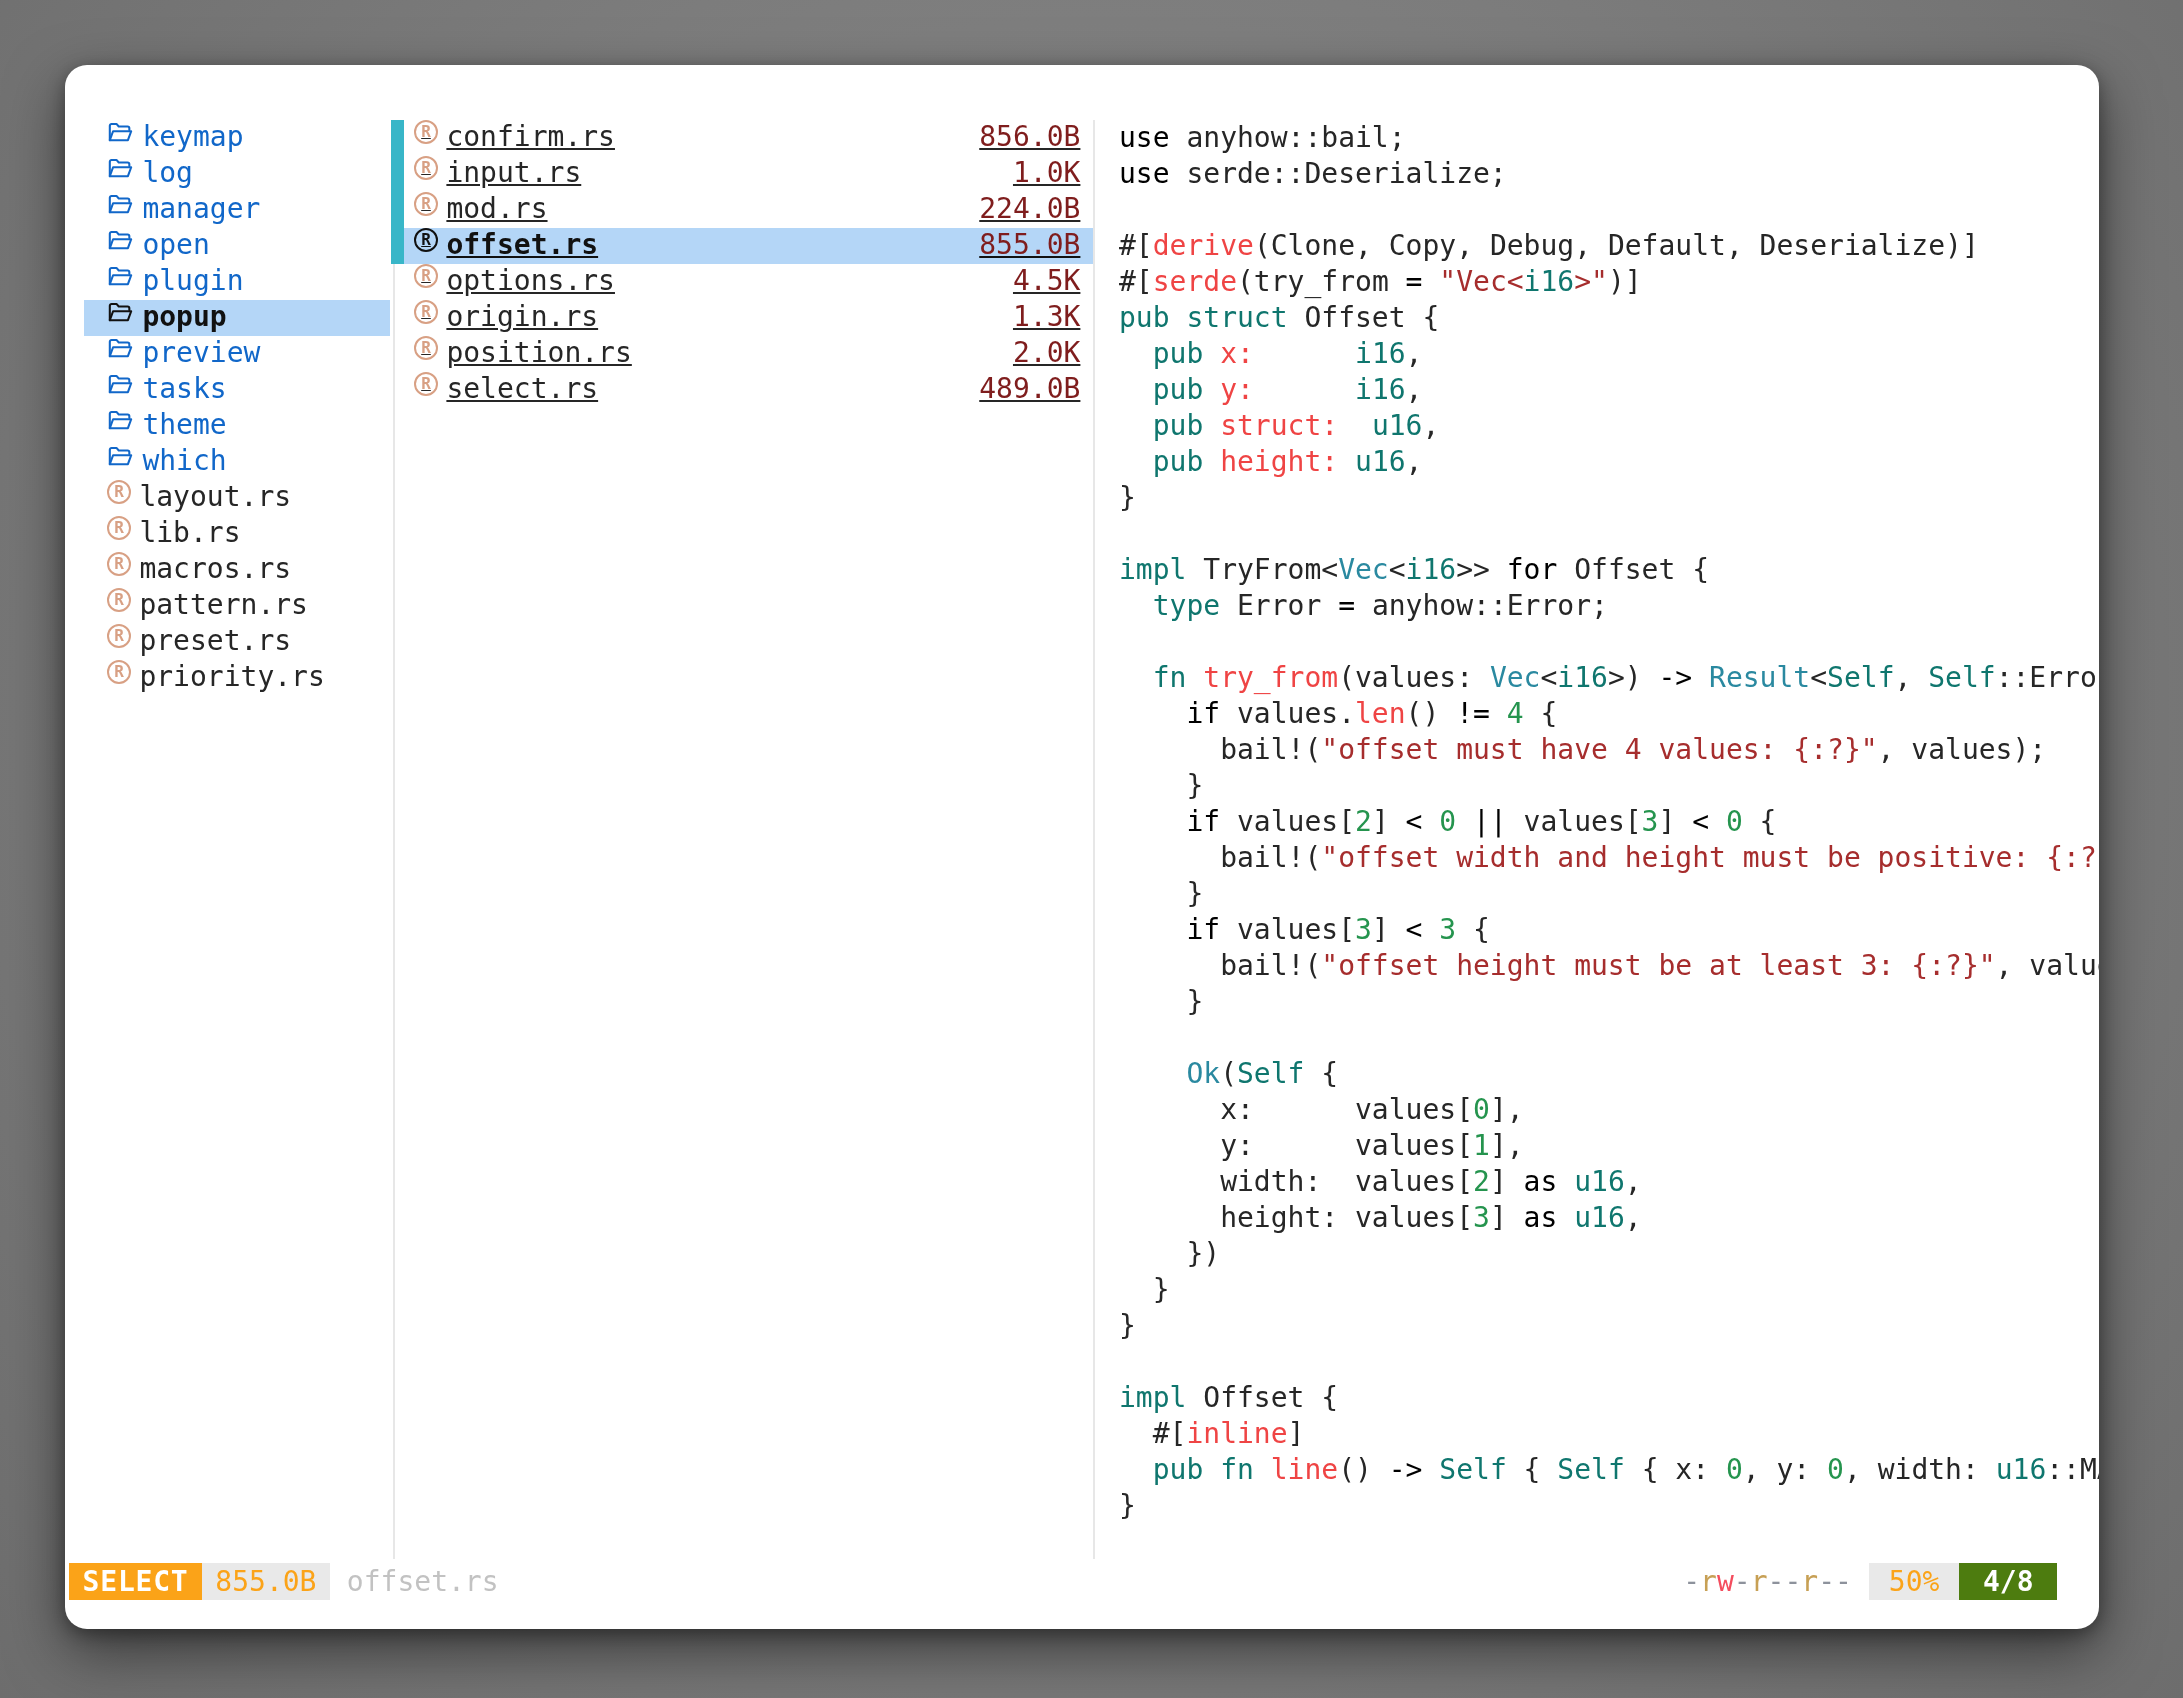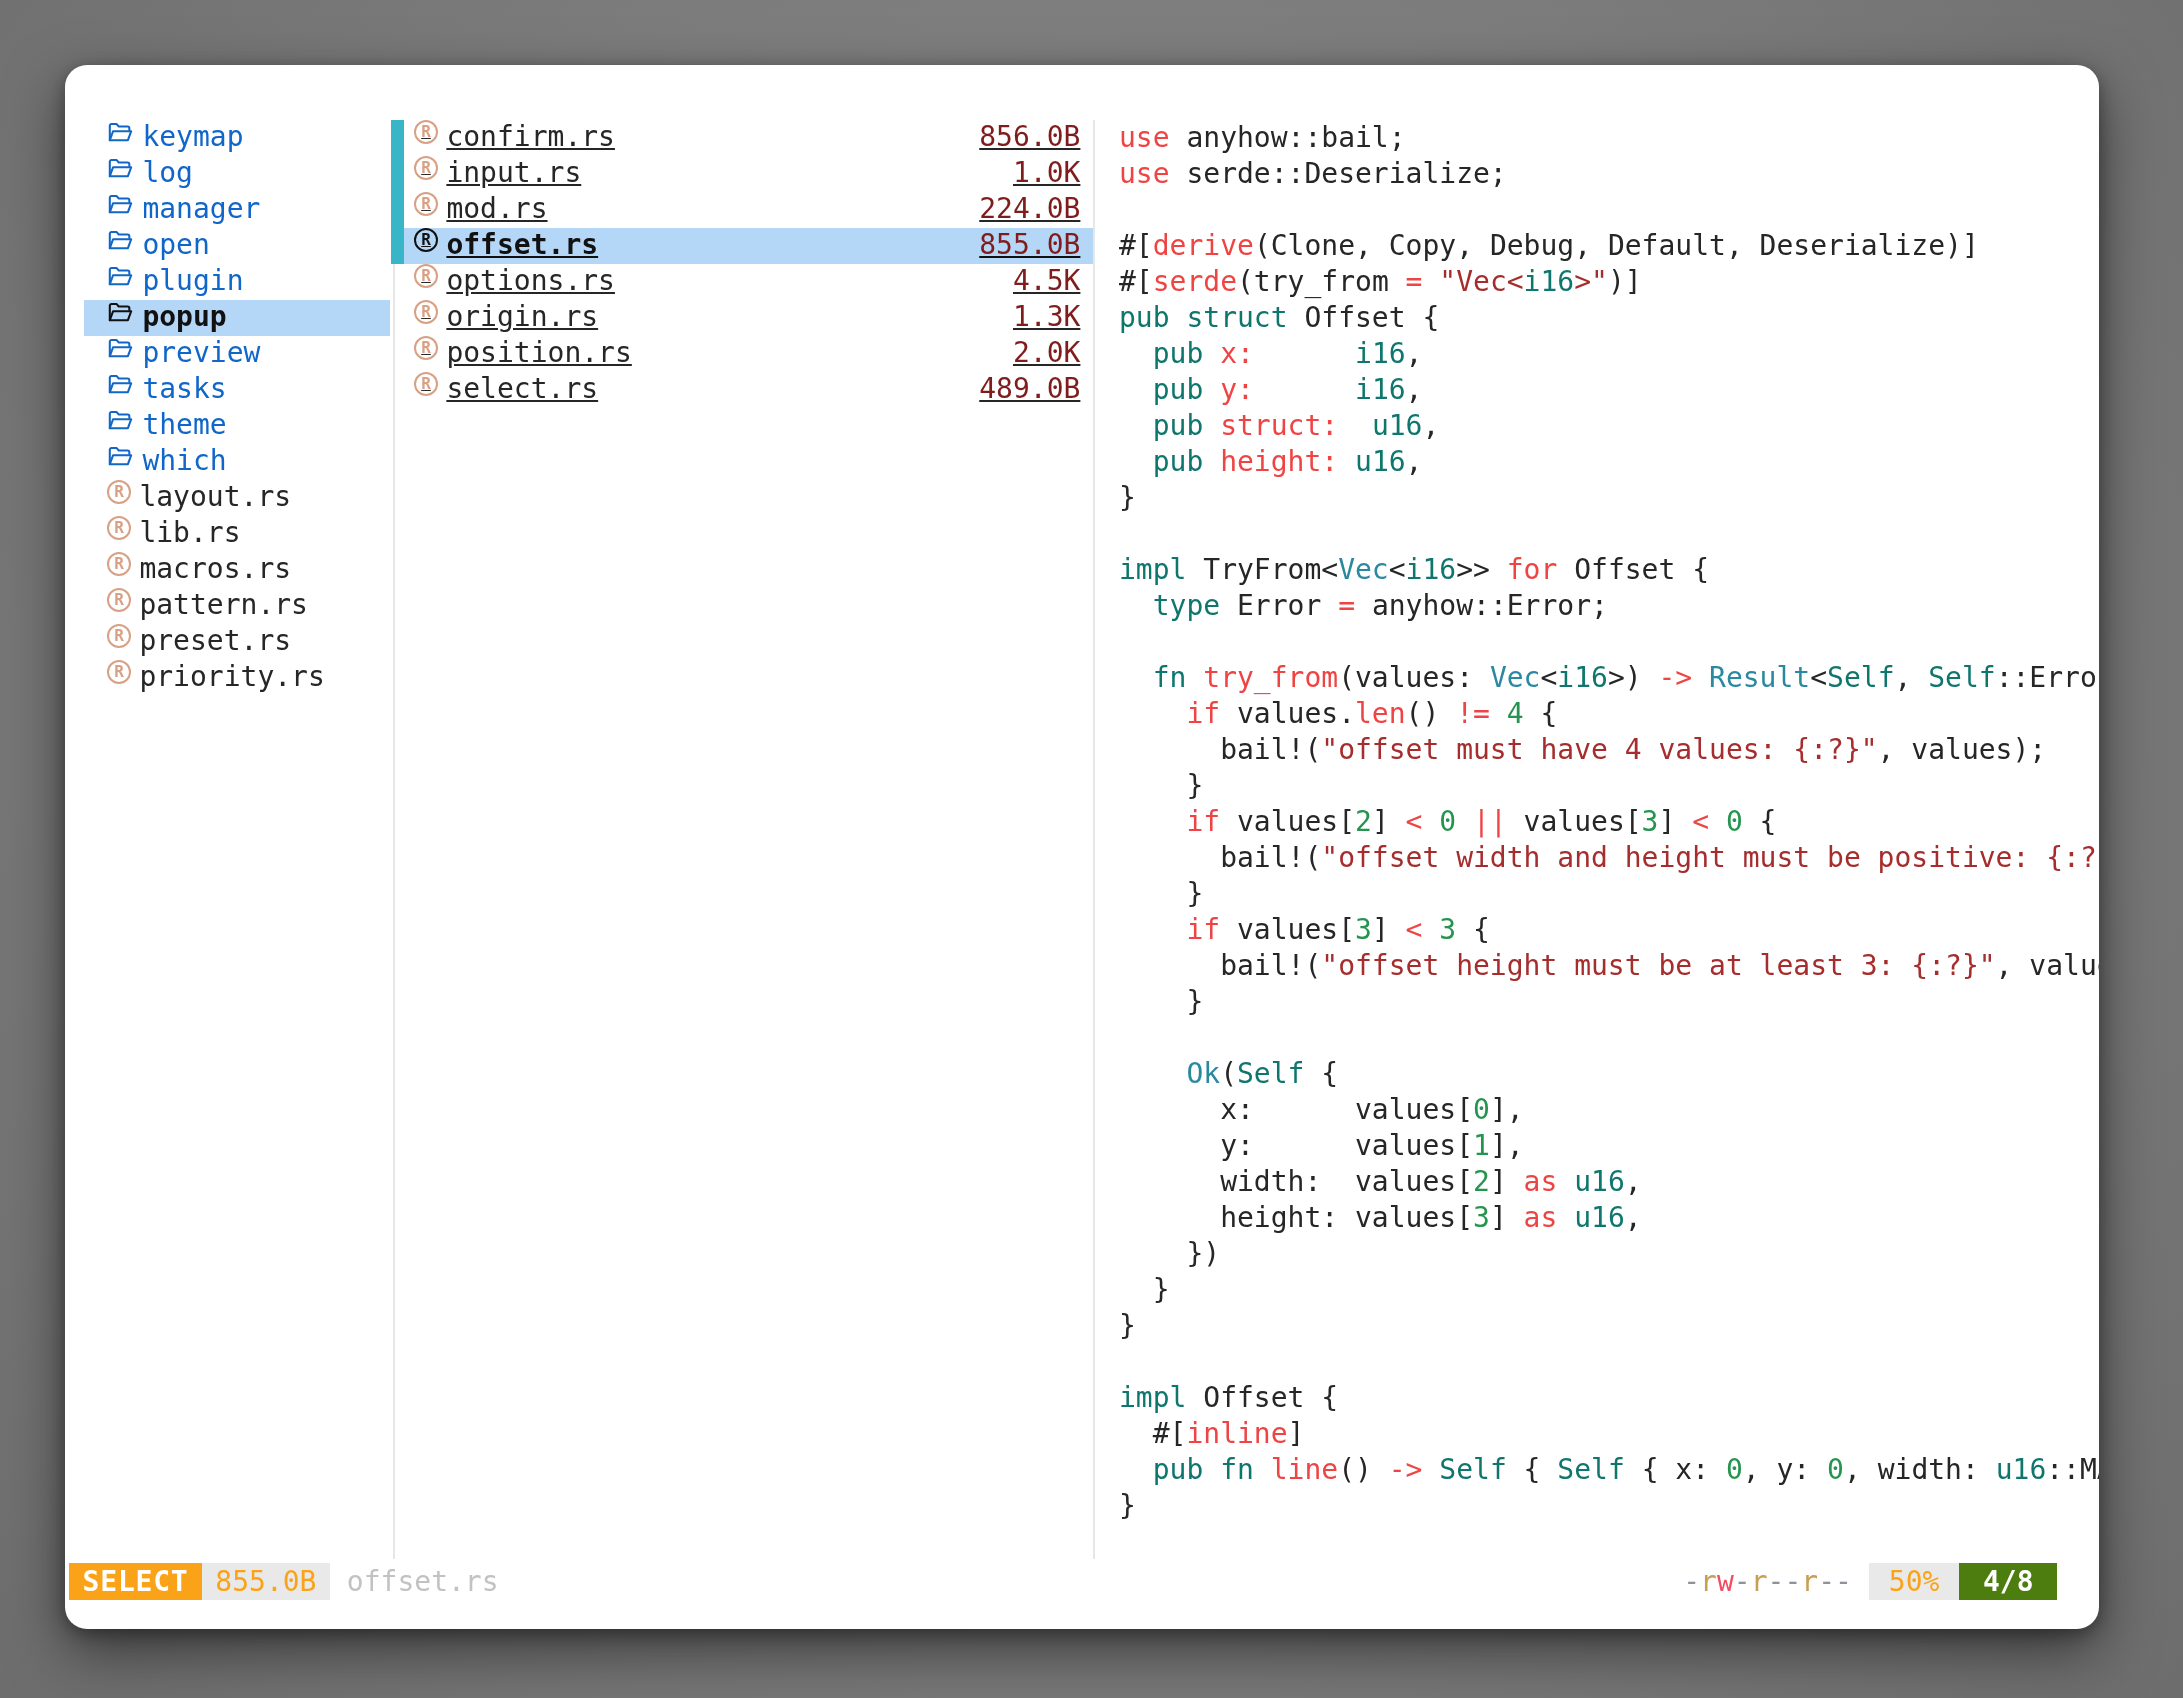--- a/index.html
+++ b/index.html
@@ -46,21 +46,21 @@
     border-radius:50%; font-weight:bold;
   }
   .rust-icon::before { content:"R"; font-size:16px; line-height:1; }
   .row.sel .rust-icon { border-color:#111111; }
 
   
   .codepane { left:1054px; width:980px; height:1460px; overflow:hidden; }
   .code-line { height:36px; line-height:36px; white-space:pre; font-size:28px; }
   .c-p  { color:#262626; }
   .c-kw { color:#0f766e; }
-  .c-m  { color:#ef4444; }
+  .c-m  { color:#000000; }
   .c-o  { color:#ef4444; }
   .c-s  { color:#a62d2d; }
   .c-g  { color:#25944e; }
   .c-t  { color:#2a89a0; }
 
   
   .statusbar {
     position:absolute; left:4.2px; right:42px; top:1498px; height:37px;
     display:flex; align-items:center; font-size:28px; white-space:pre;
   }

